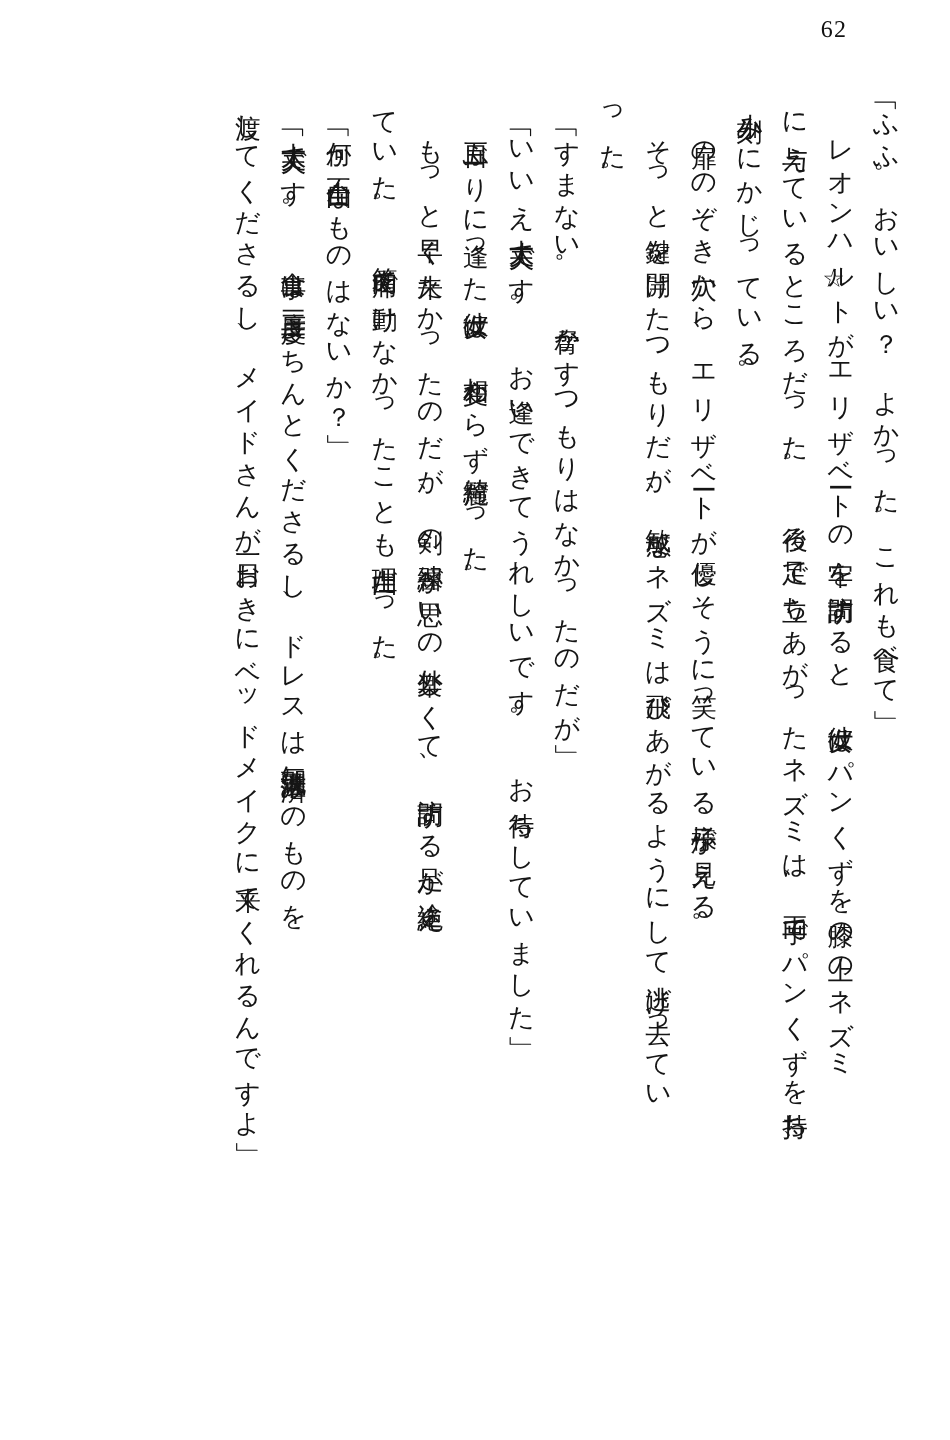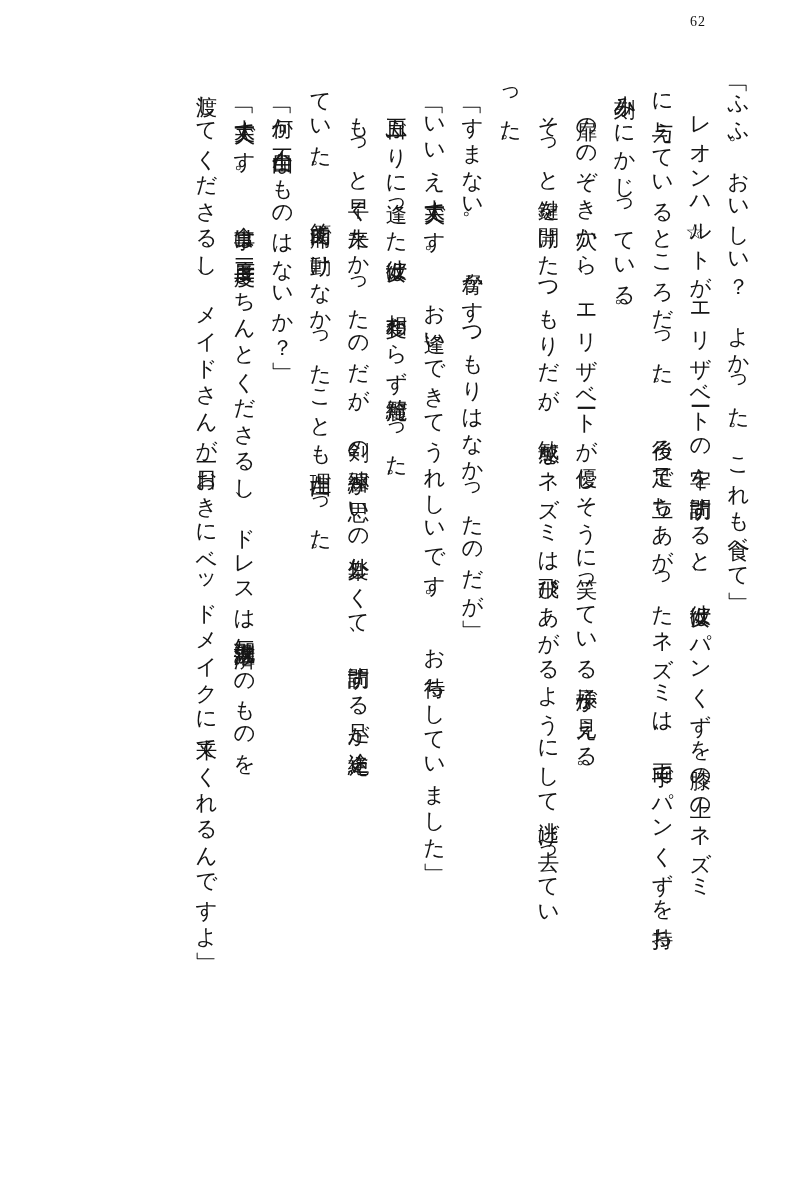--- a/index.html
+++ b/index.html
@@ -19,21 +19,21 @@
     position: absolute;
     inset: 0;
     width: 792px;
     height: 1200px;
     background: #fff;
   }
   .page-number {
     position: absolute;
     top: 14px;
     right: 86px;
-    font-size: 14px;
+    font-size: 20px;
     letter-spacing: 1px;
     color: #111;
     font-family: "Liberation Serif", "DejaVu Serif", serif;
   }
   .ornament {
     position: absolute;
     top: 222px;
     right: 88px;
     font-size: 21px;
     color: #222;

